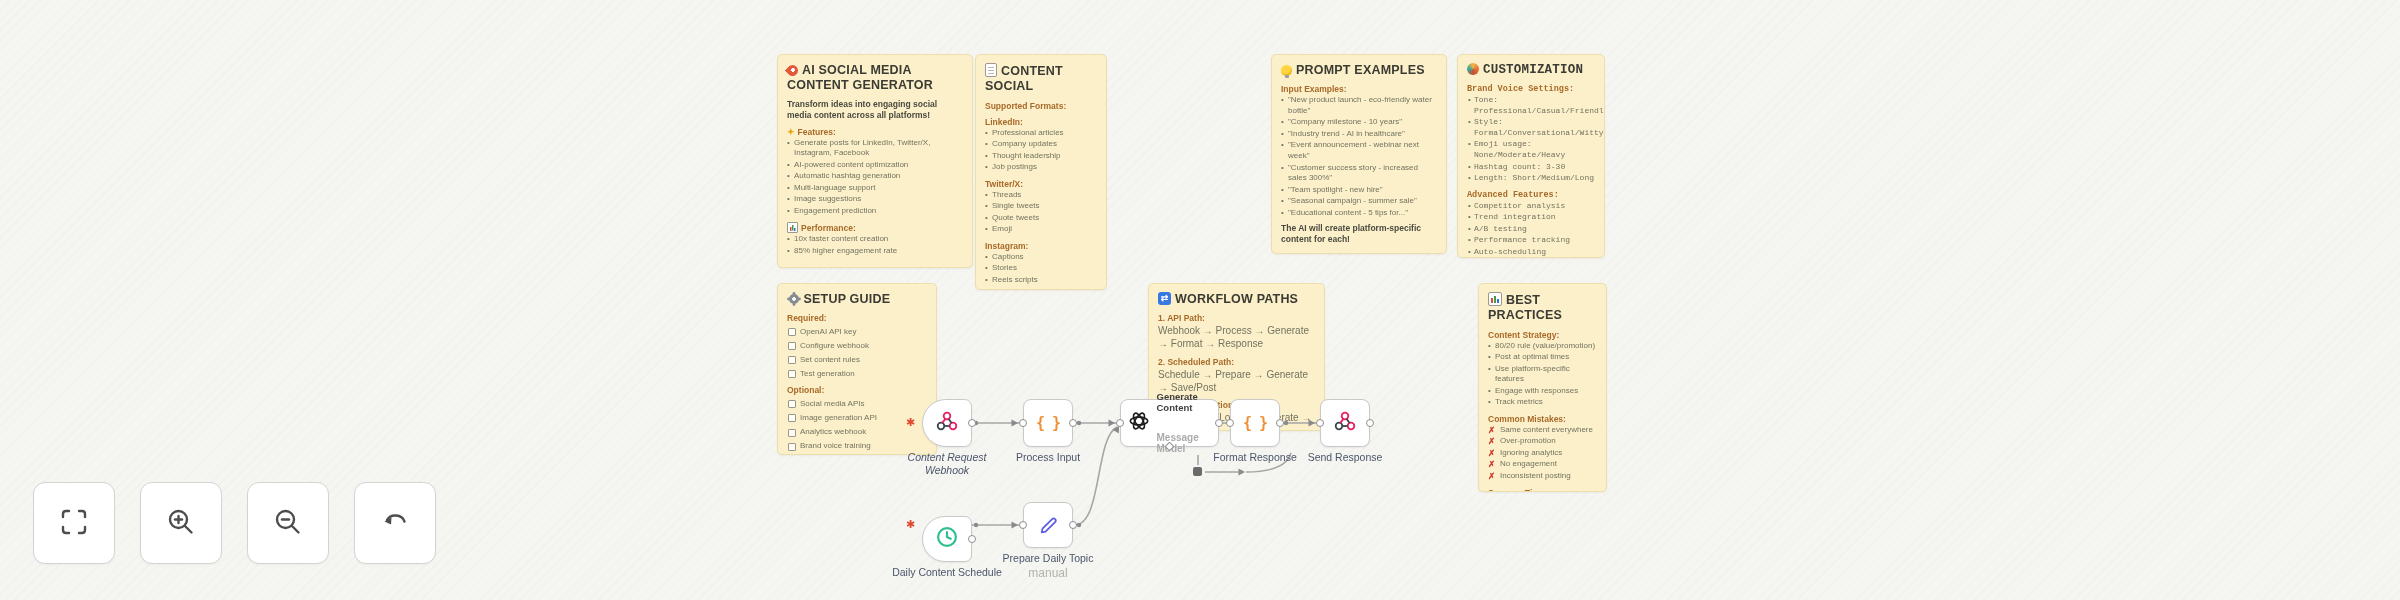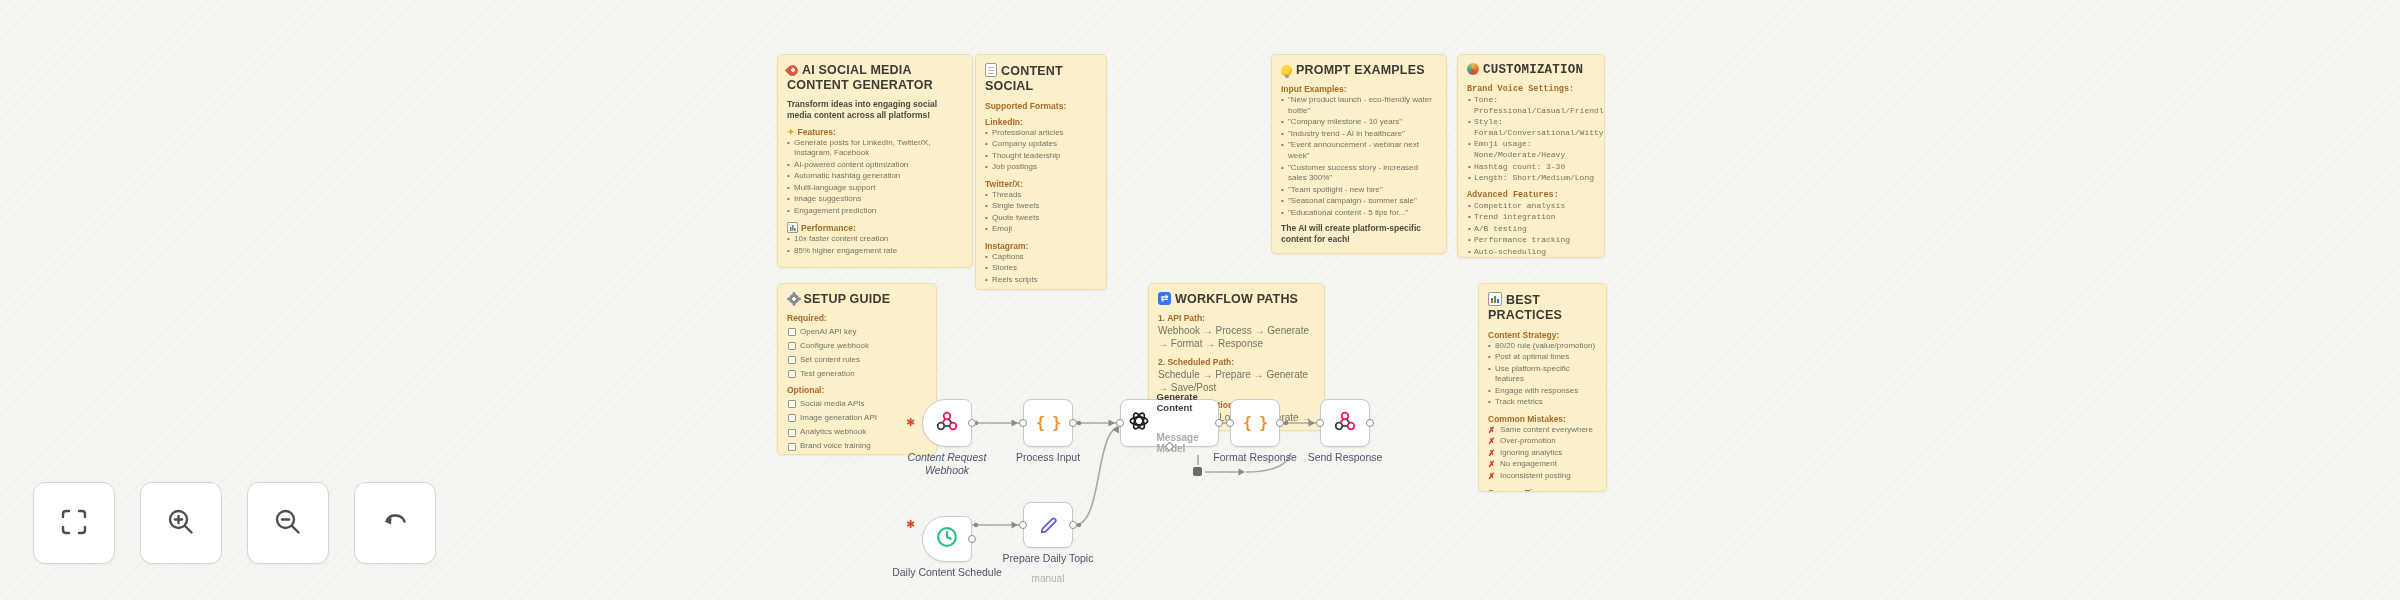--- a/index.html
+++ b/index.html
@@ -47,21 +47,21 @@
   .hi-chart{width:9px;height:9px;background:#fff;border:1px solid #9a9a90;border-radius:1px;
     background-image:linear-gradient(#d94f3d 0 0),linear-gradient(#3f9d49 0 0),linear-gradient(#3a6fd8 0 0);
     background-size:1.5px 4px,1.5px 5.5px,1.5px 3px;background-position:1.5px 3.5px,3.8px 2px,6px 4.5px;background-repeat:no-repeat;}
 
   
   .node{position:absolute;background:#fff;border:1.3px solid #c9c9c9;border-radius:8px;z-index:10;
     display:flex;align-items:center;justify-content:center;box-shadow:0 1px 2px rgba(0,0,0,.06);box-sizing:border-box;}
   .node.trigger{border-radius:26px 8px 8px 26px;}
   .node-label{position:absolute;top:calc(100% + 5px);left:50%;transform:translateX(-50%);width:110px;
     text-align:center;font-size:10.5px;line-height:1.22;color:#4c566a;}
-  .node-sublabel{display:block;font-size:10px;color:#b3b3ab;margin-top:8px;}
+  .node-sublabel{display:block;font-size:12px;color:#b3b3ab;margin-top:1px;}
   .port{position:absolute;width:8px;height:8px;background:#fff;border:1.6px solid #8f8f8f;border-radius:50%;z-index:11;box-sizing:border-box;}
   .port.in{left:-5px;top:50%;margin-top:-4px;}
   .port.out{right:-5px;top:50%;margin-top:-4px;}
   .port.diamond{width:7px;height:7px;border-radius:1px;left:50%;margin-left:-3.5px;bottom:-4px;top:auto;transform:rotate(45deg);}
   .trigger-star{position:absolute;font-size:11px;color:#e0492f;z-index:9;line-height:1;}
   .code-glyph{font-family:"DejaVu Sans Mono",monospace;font-weight:bold;color:#ef8f33;font-size:15px;letter-spacing:-1px;}
   .gc-wrap{display:flex;align-items:center;gap:6px;padding:0 6px;}
   .gc-text{font-size:9.5px;font-weight:bold;color:#3e3e3e;line-height:1.15;width:56px;}
   .gc-sub{font-size:10px;color:#ababab;font-weight:bold;margin-top:18px;}
   .subnode-btn{position:absolute;width:9px;height:9px;background:#6b6b6b;border-radius:2px;z-index:9;}

